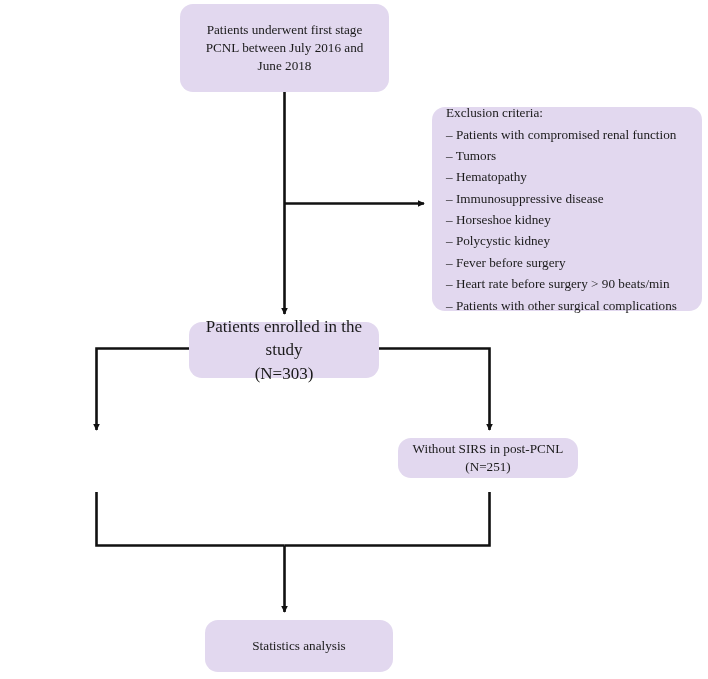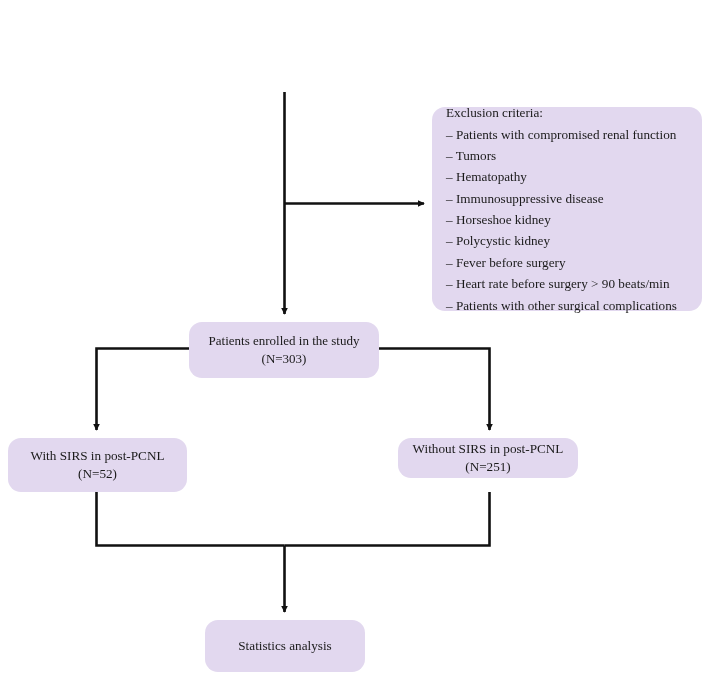--- a/index.html
+++ b/index.html
@@ -63,21 +63,21 @@
   }
   #node-exclusion .txt {
     text-align: left;
     line-height: 1.62;
   }
   #node-enrolled {
     left: 189px;
     top: 322px;
     width: 190px;
     height: 56px;
-    font-size: 13px;
+    font-size: 17px;
     padding: 0 10px;
   }
   #node-sirs {
     left: 8px;
     top: 438px;
     width: 179px;
     height: 54px;
     font-size: 13.2px;
     padding: 0 10px;
   }
@@ -85,21 +85,21 @@
     left: 398px;
     top: 438px;
     width: 180px;
     height: 40px;
     font-size: 13.2px;
     padding: 0 10px;
   }
   #node-stats {
     left: 205px;
     top: 620px;
-    width: 160px;
+    width: 188px;
     height: 52px;
     font-size: 13.2px;
     padding: 0 10px;
   }
 </style>
 </head>
 <body>
 
 <div id="canvas">
 
@@ -118,43 +118,42 @@
 
     <path d="M 379 348.5 L 489.5 348.5 L 489.5 430" fill="none" stroke="#111111" stroke-width="2.6" marker-end="url(#arrow)"></path>
 
     <path d="M 96.5 492 L 96.5 545.5 L 284.5 545.5" fill="none" stroke="#111111" stroke-width="2.6"></path>
 
     <path d="M 489.5 492 L 489.5 545.5 L 284.5 545.5" fill="none" stroke="#111111" stroke-width="2.6"></path>
 
     <line x1="284.5" y1="545.5" x2="284.5" y2="612" stroke="#111111" stroke-width="2.6" marker-end="url(#arrow)"></line>
   </svg>
 
+  <div class="node" id="node-start">
+    <span class="txt">Patients underwent first stage PCNL between July 2016 and June 2018</span>
+  </div>
 
   <div class="node" id="node-exclusion">
     <span class="txt">Exclusion criteria:
 – Patients with compromised renal function
 – Tumors
 – Hematopathy
 – Immunosuppressive disease
 – Horseshoe kidney
 – Polycystic kidney
 – Fever before surgery
 – Heart rate before surgery &gt; 90 beats/min
 – Patients with other surgical complications</span>
   </div>
 
   <div class="node" id="node-enrolled">
     <span class="txt">Patients enrolled in the study
 (N=303)</span>
   </div>
 
-  <div class="node" id="node-sirs">
-    <span class="txt">With SIRS in post-PCNL
-(N=52)</span>
-  </div>
 
   <div class="node" id="node-nosirs">
     <span class="txt">Without SIRS in post-PCNL
 (N=251)</span>
   </div>
 
   <div class="node" id="node-stats">
     <span class="txt">Statistics analysis</span>
   </div>
 

